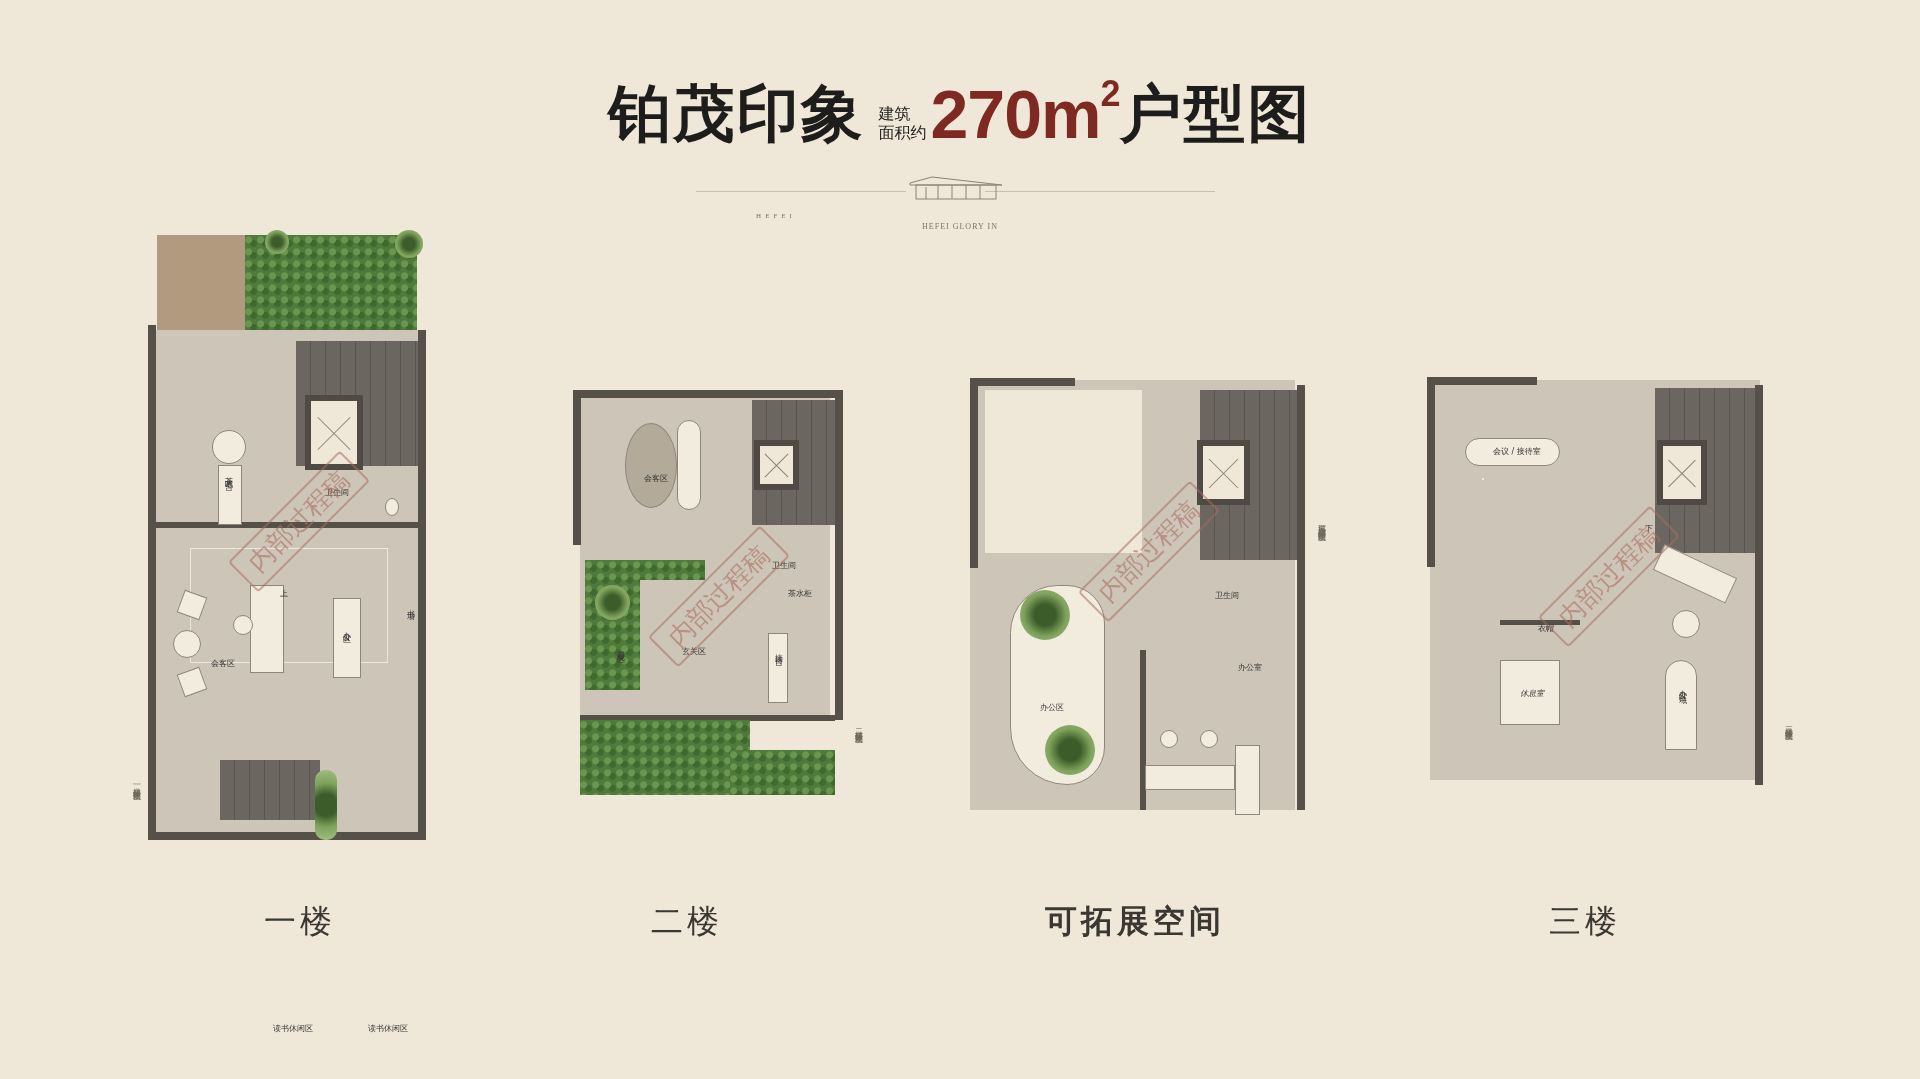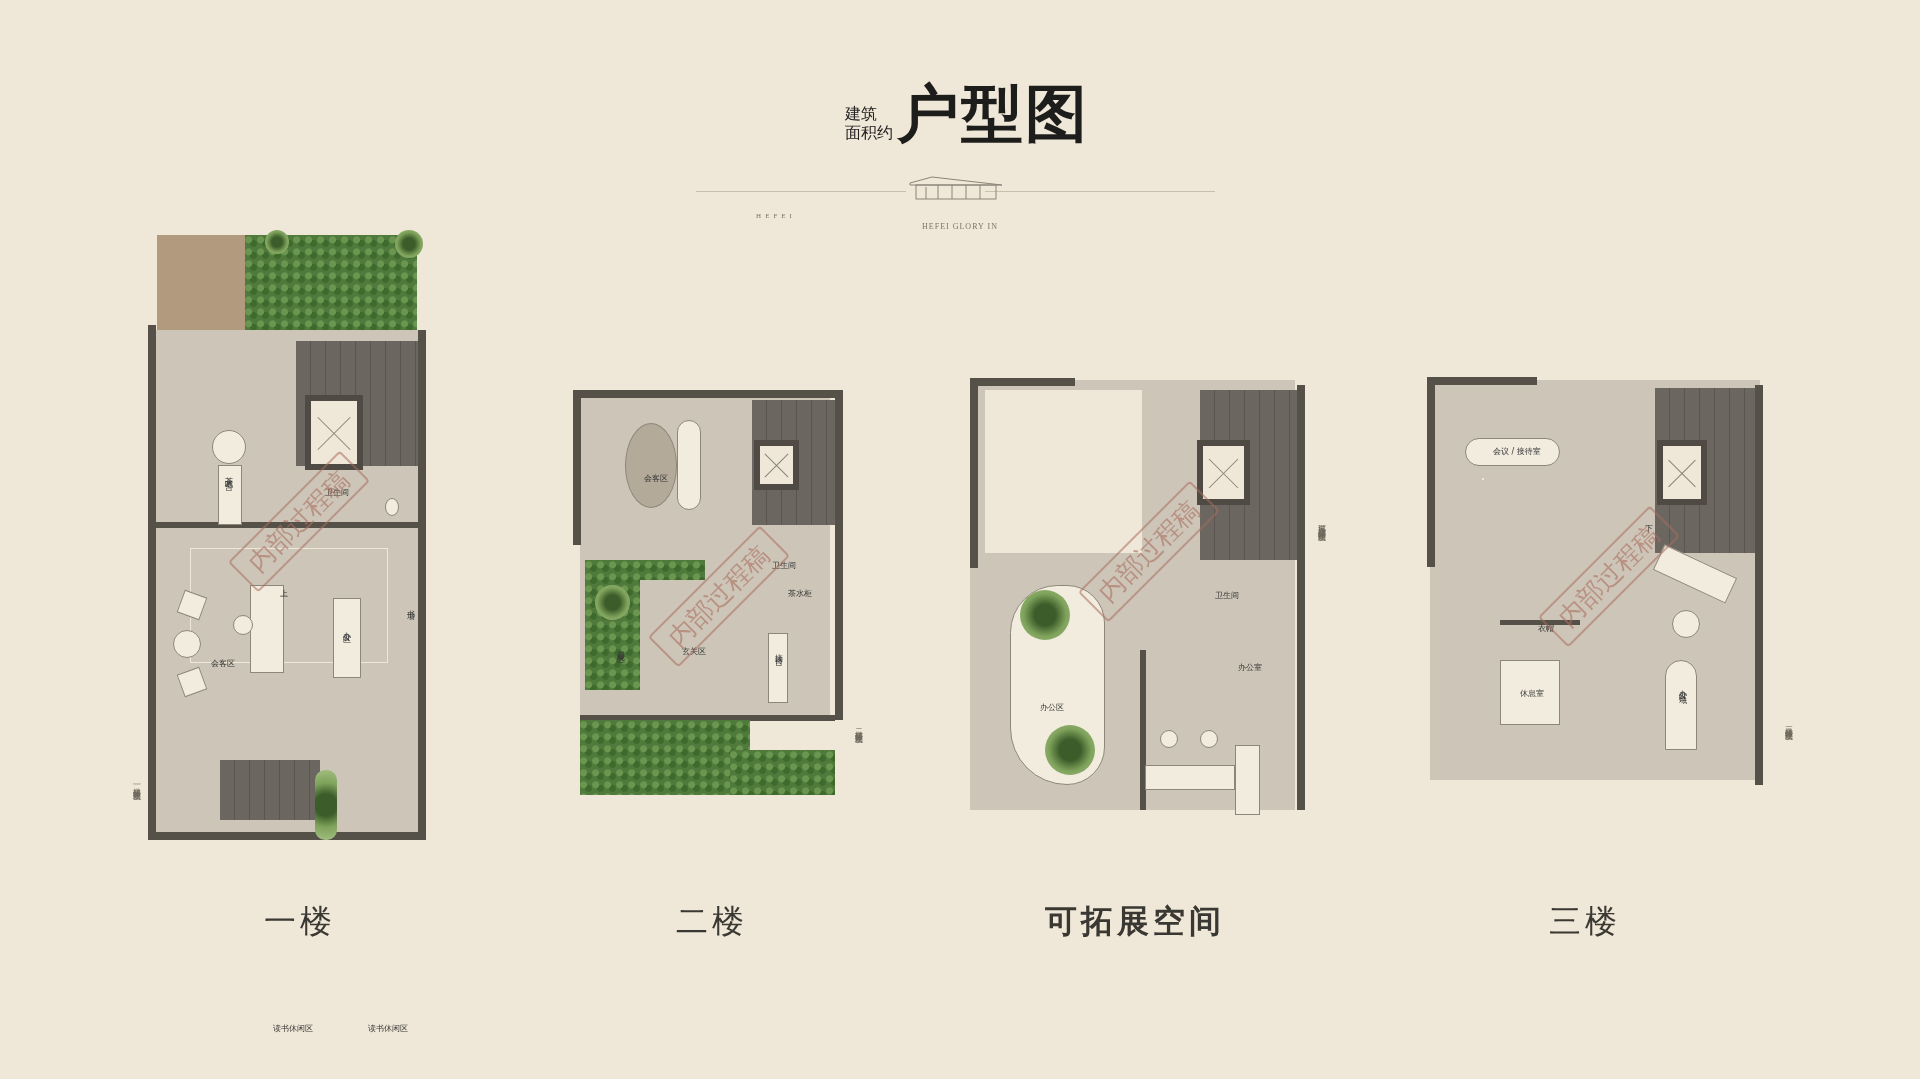--- a/index.html
+++ b/index.html
@@ -34,24 +34,26 @@
   .lbl{position:absolute;font-size:8px;color:#333;white-space:nowrap;}
   .vlbl{position:absolute;font-size:8px;color:#333;writing-mode:vertical-rl;letter-spacing:2px;}
   .side{position:absolute;font-size:8px;color:#6d675c;writing-mode:vertical-rl;letter-spacing:1px;}
   .stamp{position:absolute;border:2px solid rgba(170,110,95,0.55);color:rgba(170,110,95,0.6);font-size:26px;padding:2px 12px;transform:rotate(-45deg);white-space:nowrap;font-family:"DejaVu Serif",serif;border-radius:4px;}
   .caption{position:absolute;top:900px;font-size:32px;color:#3a3833;font-family:"DejaVu Serif",serif;letter-spacing:4px;text-align:center;}
 </style>
 </head>
 <body>
 
 <div class="title">
+  <span class="main">铂茂印象</span>
   <span class="sub">
     <span>建筑</span>
     <span>面积约</span>
   </span>
+  <span class="area"><span>270m</span><sup>2</sup></span>
   <span class="suffix">户型图</span>
 </div>
 
 <div class="emblem">
   <div class="line l"></div>
   <div class="line r"></div>
   <svg width="100" height="28" viewBox="0 0 100 28">
     <path d="M4 7 L26 1 L96 9 L4 9 Z" fill="none" stroke="#8a847a" stroke-width="1"></path>
     <rect x="10" y="9" width="80" height="14" fill="none" stroke="#8a847a" stroke-width="1"></rect>
     <line x1="20" y1="11" x2="20" y2="23" stroke="#8a847a"></line>
@@ -158,25 +160,25 @@
   <div class="wall" style="left:345px;top:25px;width:8px;height:400px;"></div>
   <div class="stair" style="left:245px;top:28px;width:100px;height:165px;"></div>
   <div class="elev" style="left:247px;top:80px;width:50px;height:65px;"></div>
   <div class="furn" style="left:55px;top:78px;width:95px;height:28px;border-radius:14px;"></div>
   <div class="lbl" style="left:83px;top:86px;">会议 / 接待室</div>
   <div class="lbl" style="left:235px;top:163px;">下</div>
   <div class="wall" style="left:90px;top:260px;width:80px;height:5px;"></div>
   <div class="lbl" style="left:128px;top:263px;">衣帽</div>
   <div class="rug" style="left:72px;top:118px;width:0;height:0;"></div>
   <div class="furn" style="left:90px;top:300px;width:60px;height:65px;"></div>
-  <div class="lbl" style="left:110px;top:328px;">休息室</div>
+  <div class="lbl" style="left:110px;top:328px;font-style:italic;">休息室</div>
   <div class="furn" style="left:245px;top:200px;width:80px;height:28px;transform:rotate(25deg);"></div>
   <div class="furn round" style="left:262px;top:250px;width:28px;height:28px;"></div>
   <div class="furn" style="left:255px;top:300px;width:32px;height:90px;border-radius:16px 16px 0 0;"></div>
   <div class="vlbl" style="left:266px;top:323px;">办公区域</div>
   <div class="stamp" style="left:120px;top:195px;">内部过程稿</div>
   <div class="side" style="left:372px;top:360px;">三楼装修建议图</div>
 </div>
 
 <div class="caption" style="left:220px;width:160px;">一楼</div>
-<div class="caption" style="left:632px;width:160px;">二楼</div>
+<div class="caption" style="left:607px;width:160px;">二楼</div>
 <div class="caption" style="left:1020px;width:230px;font-weight:bold;">可拓展空间</div>
 <div class="caption" style="left:1505px;width:160px;">三楼</div>
 
 </body></html>

